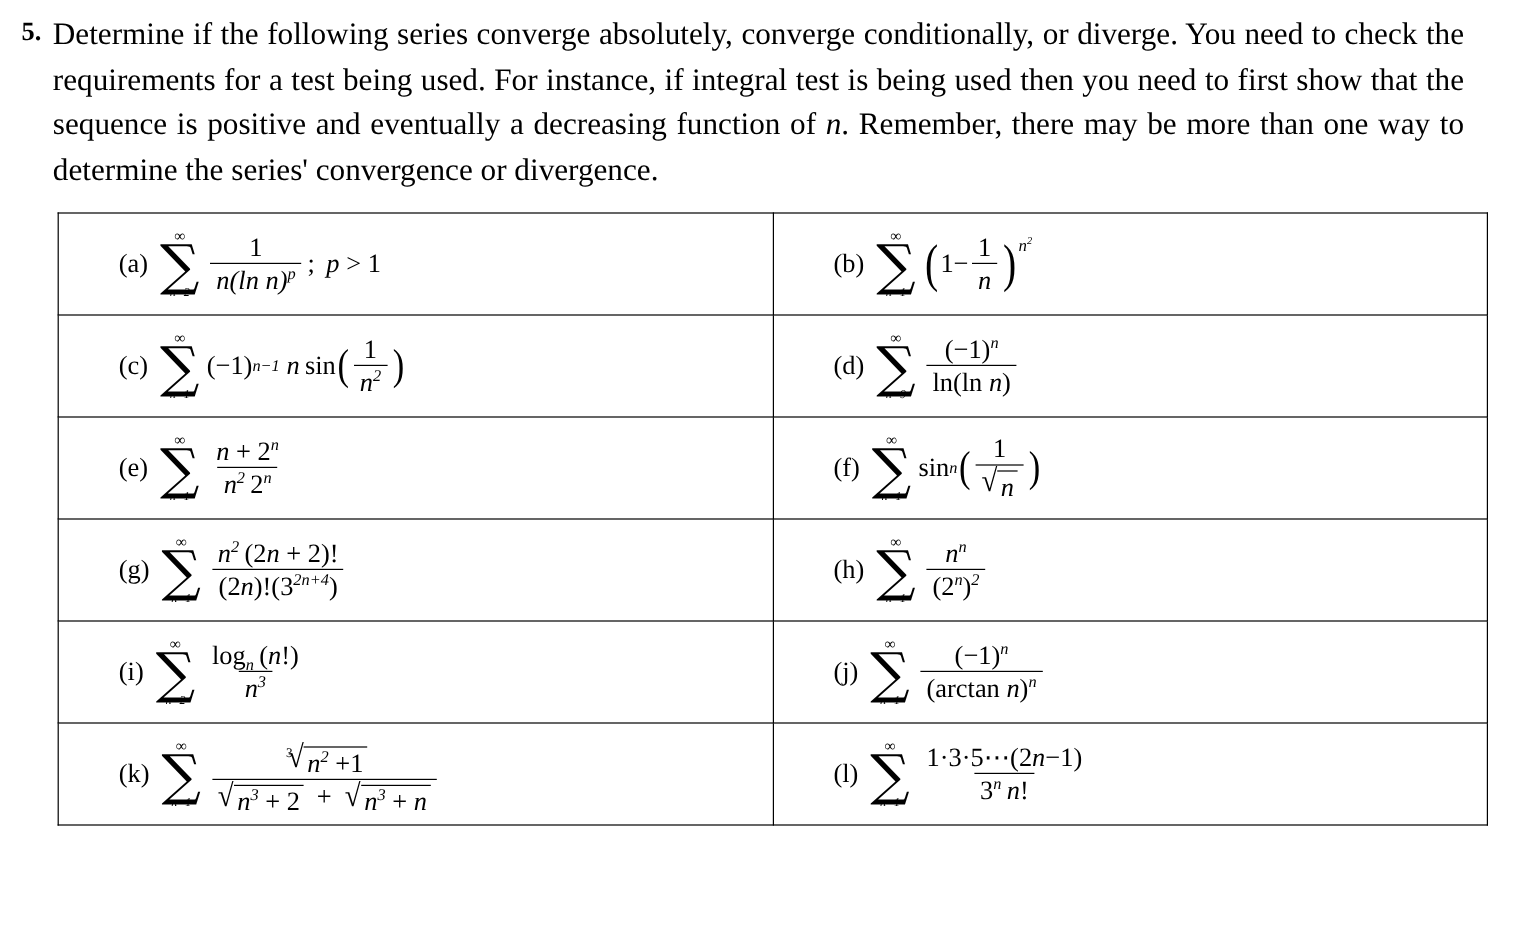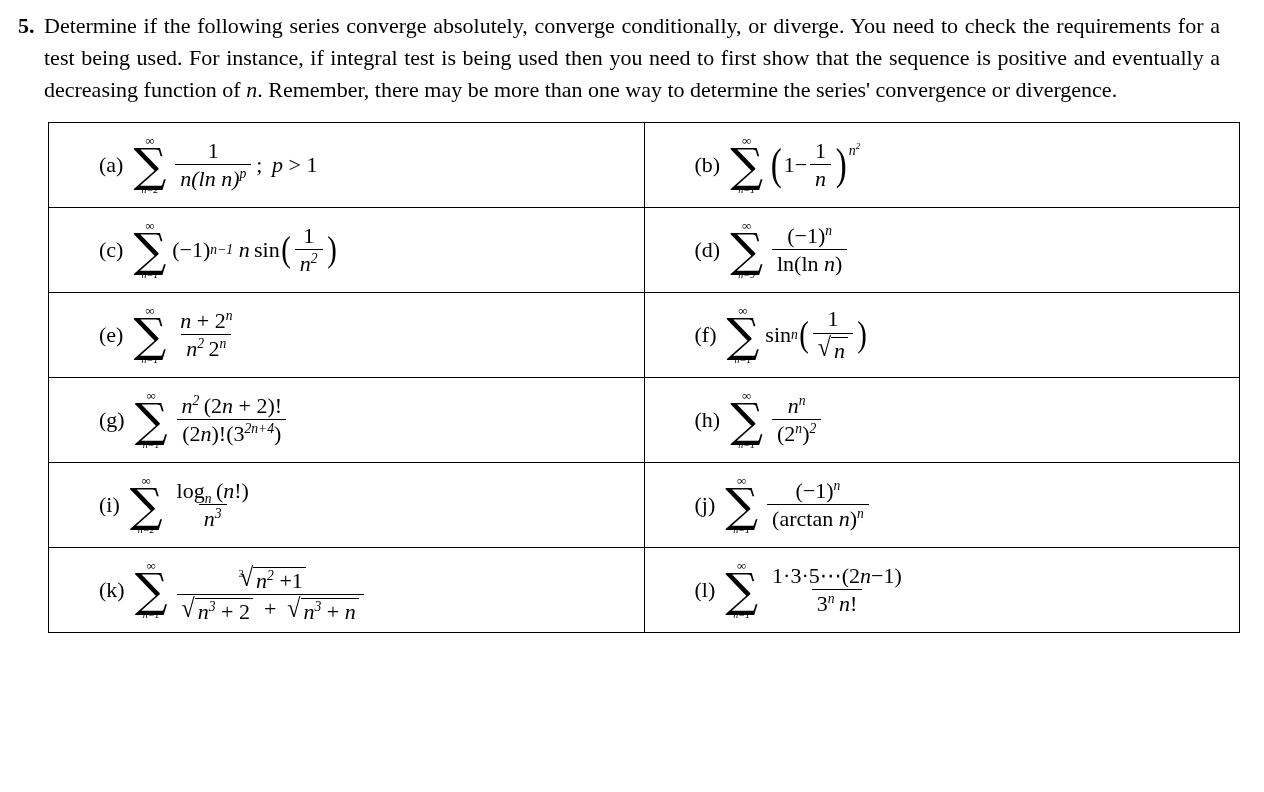--- a/index.html
+++ b/index.html
@@ -34,21 +34,21 @@
     font-size: 22px;
     line-height: 1.45;
     width: 30px;
     flex: 0 0 30px;
     text-align: left;
     padding-left: 4px;
     box-sizing: border-box;
   }
   .problem-text {
     flex: 1 1 auto;
-    font-size: 22px;
+    font-size: 26px;
     line-height: 1.45;
     text-align: justify;
     text-justify: inter-word;
     padding-right: 14px;
   }
   .problem-text .ital { font-style: italic; }
 
   
   table.series-table {
     border-collapse: collapse;

